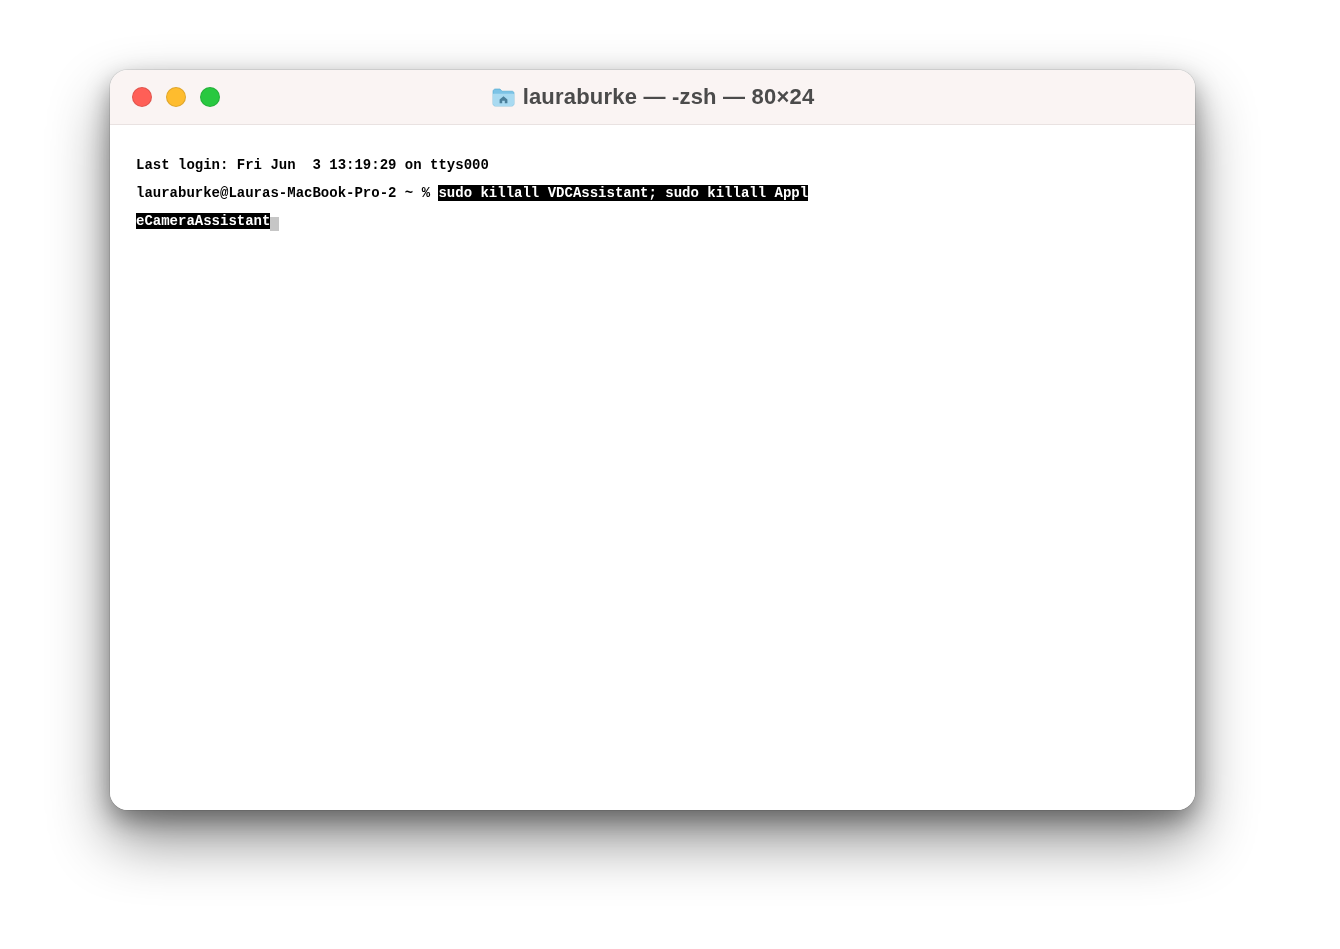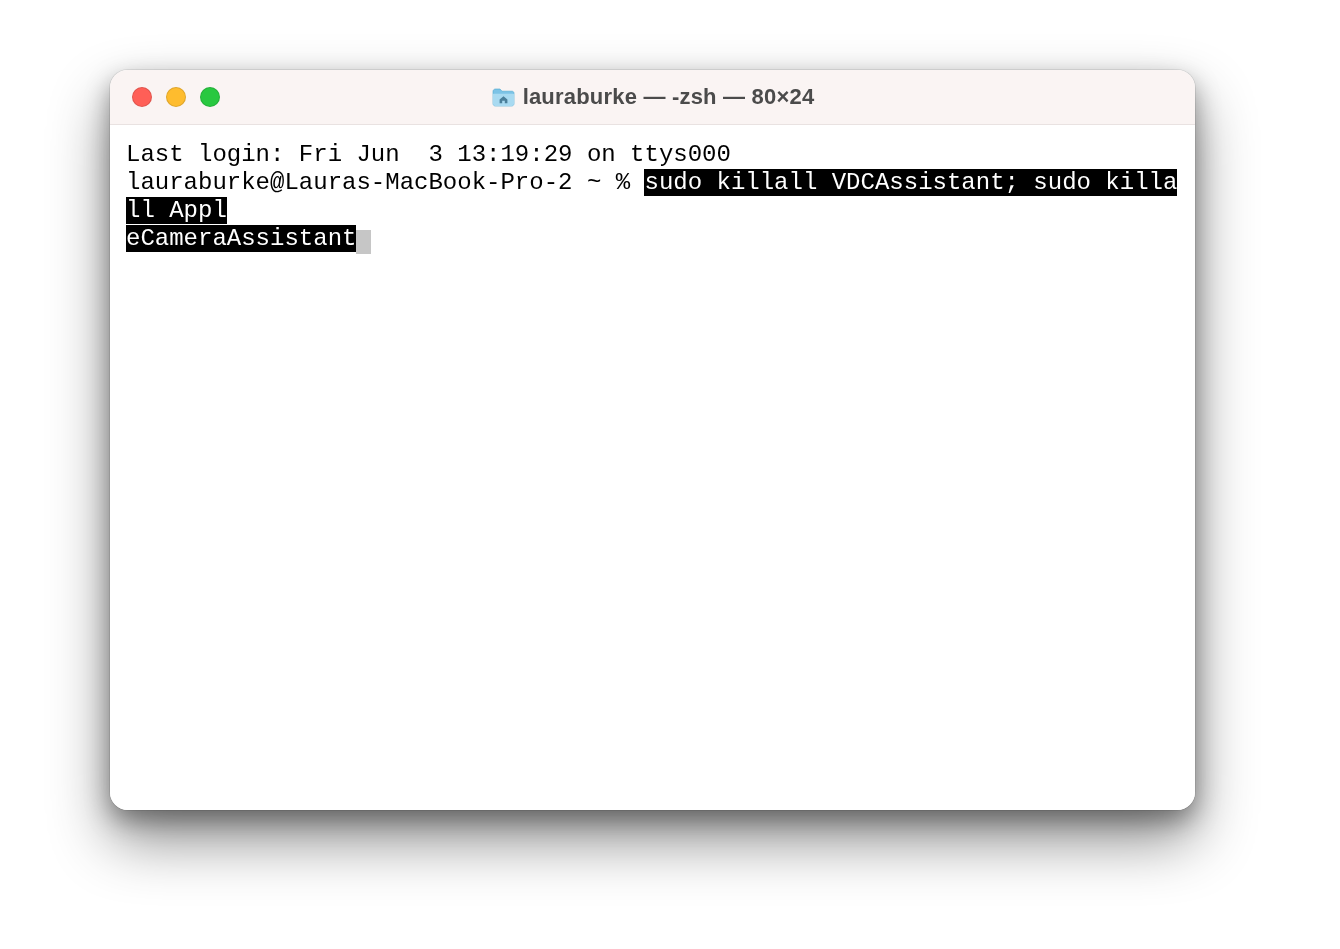--- a/index.html
+++ b/index.html
@@ -86,28 +86,29 @@
   .folder-icon svg { display: block; }
 
   .terminal-body {
     flex: 1 1 auto;
     background: #ffffff;
     padding: 8px 8px 8px 8px;
     overflow: hidden;
   }
 
   pre.term {
-    margin: 8px;
+    margin: 18px;
     font-family: "SF Mono", ui-monospace, Menlo, Consolas, "Liberation Mono", monospace;
-    font-size: 24px;
+    font-size: 14px;
     line-height: 28px;
     color: #000000;
     white-space: pre-wrap;
     word-break: break-all;
     letter-spacing: 0px;
+    font-weight: bold;
   }
 
   .sel {
     background: #000000;
     color: #ffffff;
   }
 
   .cursor-block {
     display: inline-block;
     width: 0.62em;

